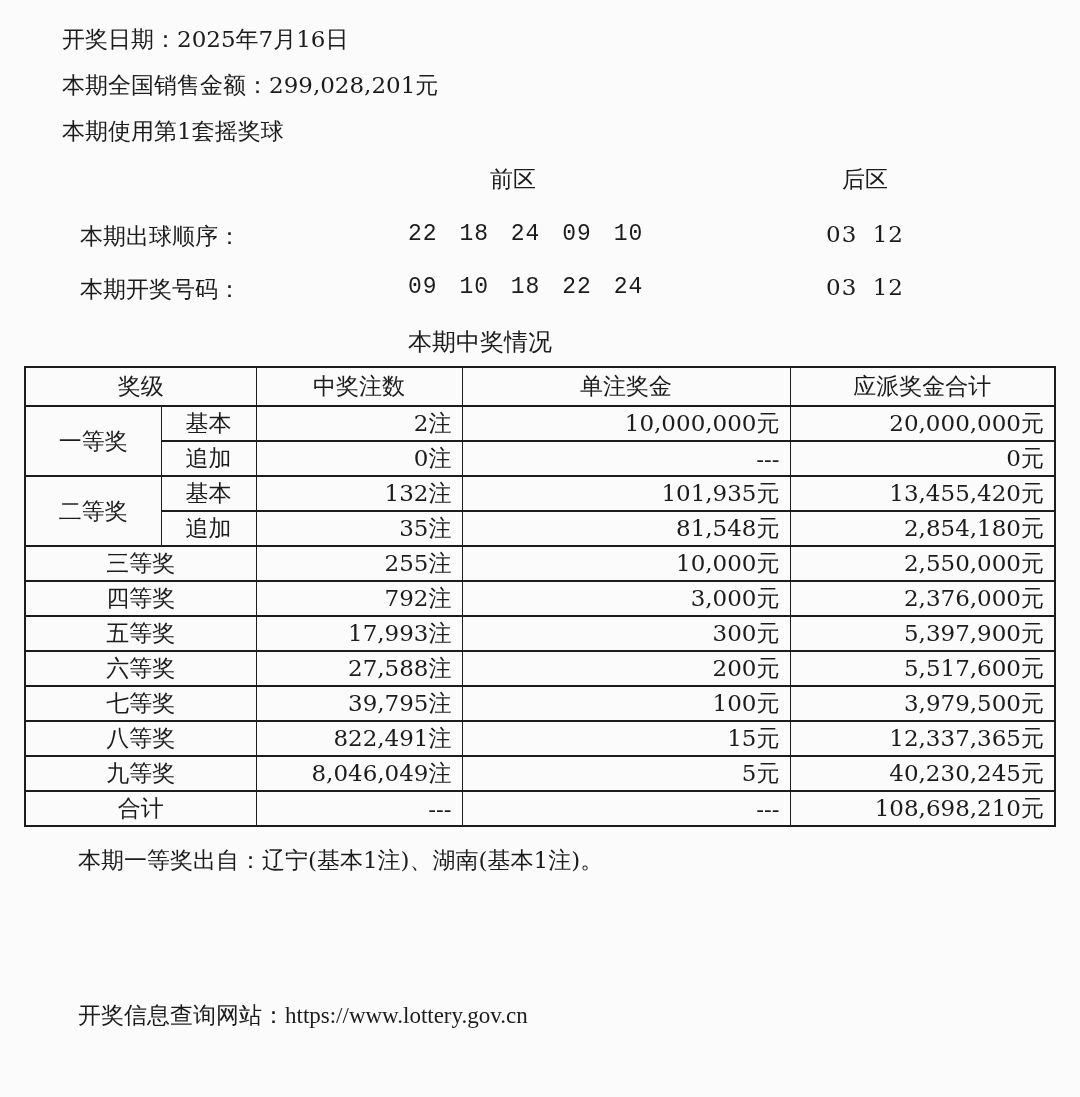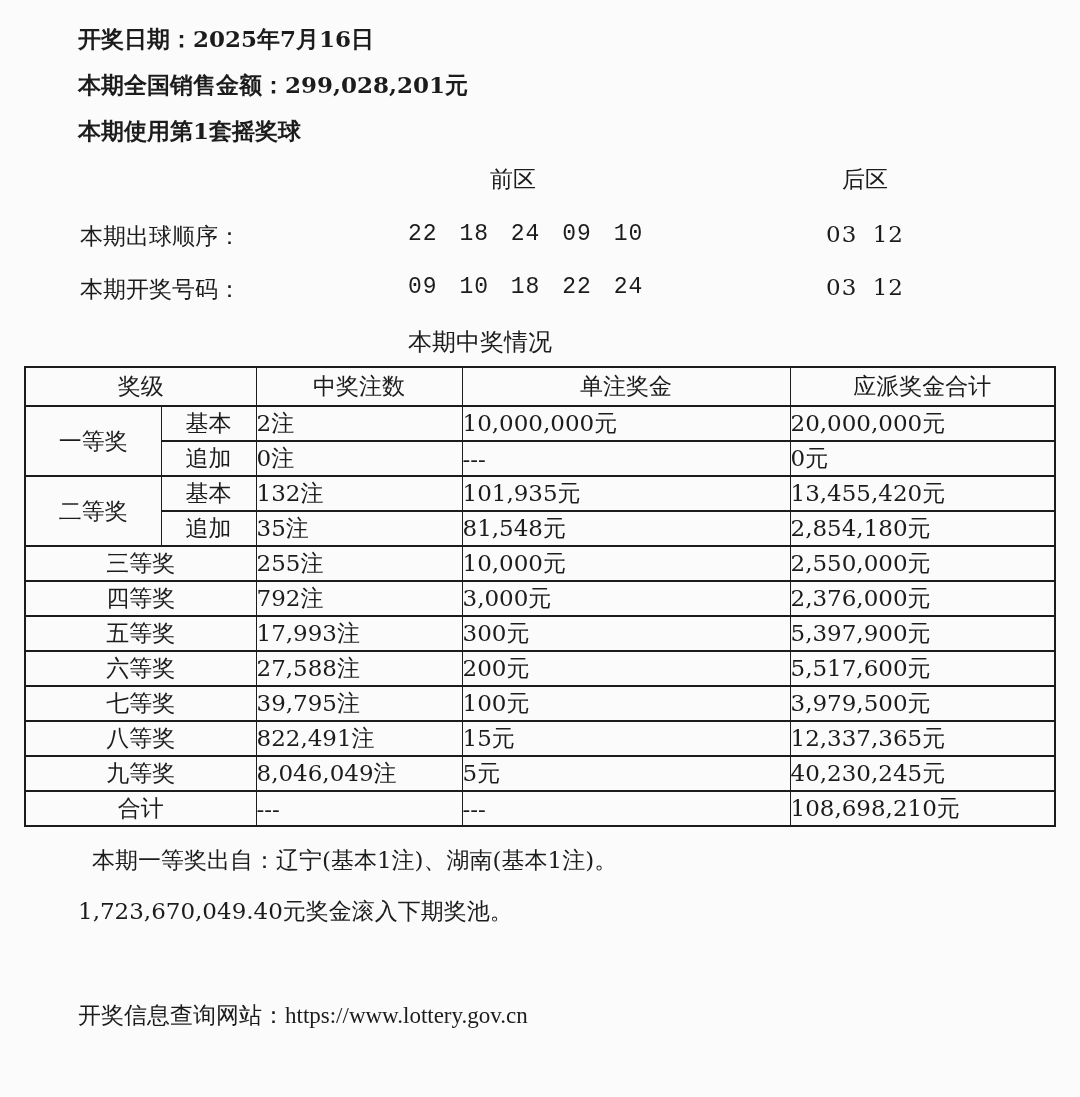--- a/index.html
+++ b/index.html
@@ -16,21 +16,21 @@
   .page {
     position: relative;
     width: 1080px;
     height: 1097px;
     overflow: hidden;
     font-size: 23px;
   }
   .abs { position: absolute; white-space: nowrap; }
 
   
-  .info-line { left: 78px; font-weight: bold; }
+  .info-line { left: 62px; }
   .line-1 { top: 24px; }
   .line-2 { top: 70px; }
   .line-3 { top: 116px; text-align: right; }
 
   
   .front-box { left: 408px; width: 210px; text-align: center; font-family: Liberation Mono, monospace; }
   .back-box  { left: 770px; width: 190px; text-align: center; }
   .zone-row-1 { top: 164px; }
   .zone-row-2 { top: 221px; }
   .zone-row-3 { top: 274px; }
@@ -53,24 +53,24 @@
     border-top-width: 2px;
     border-bottom-width: 2px;
     padding: 0;
     font-weight: normal;
     overflow: hidden;
   }
   table.prize { border: 2px solid #1c1c1c; }
   table.prize tr { height: 35px; }
   table.prize tr.head-row { height: 39px; }
   .c-center { text-align: center; margin-top: 8px; }
-  .c-right { text-align: left; padding-right: 10px !important; margin-top: 30px; }
+  .c-right { text-align: right; padding-right: 10px !important; margin-top: 30px; }
 
   
-  .foot-1 { top: 845px; left: 78px; margin-left: 14px; }
+  .foot-1 { top: 845px; left: 78px; }
   .foot-2 { top: 896px; left: 78px; }
   .foot-3 { top: 947px; left: 78px; }
   .foot-4 { top: 1000px; left: 78px; font-family: Liberation Serif, serif; }
 </style>
 </head>
 <body>
 
 <div class="page">
 
   <div class="abs info-line line-1">开奖日期：2025年7月16日</div>
@@ -178,16 +178,15 @@
         <td colspan="2" class="c-center">合计</td>
         <td class="c-right">---</td>
         <td class="c-right">---</td>
         <td class="c-right">108,698,210元</td>
       </tr>
     </tbody>
       </table>
   </div>
 
   <div class="abs foot-1">本期一等奖出自：辽宁(基本1注)、湖南(基本1注)。</div>
-  <div class="abs foot-2">1,723,670,049.40元奖金滚入下期奖池。</div>
   <div class="abs foot-4">开奖信息查询网站：https://www.lottery.gov.cn</div>
 
 </div>
 
 </body></html>

